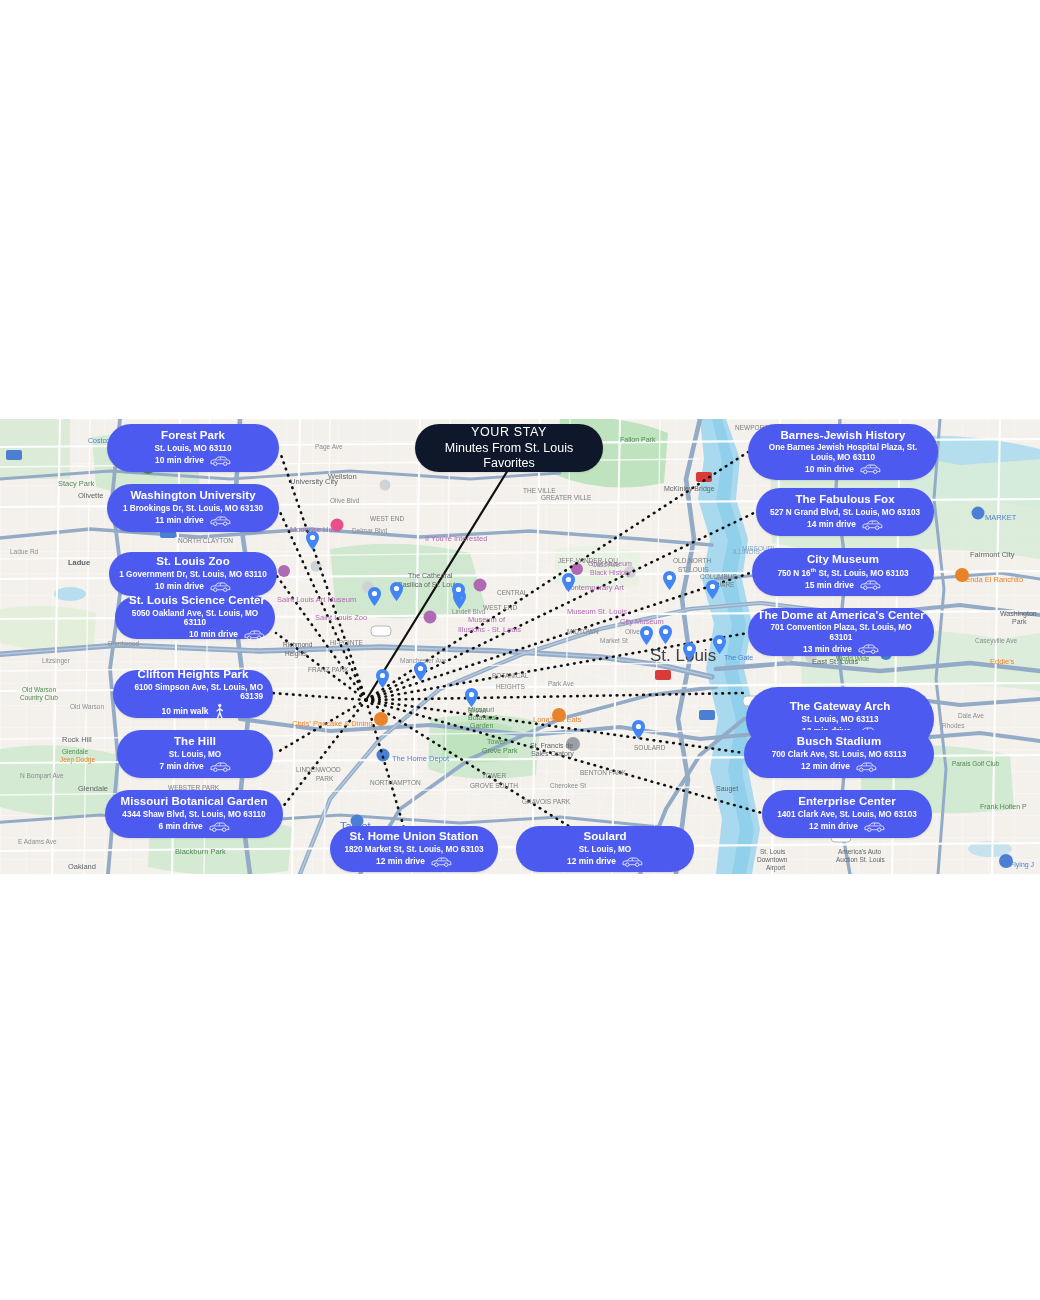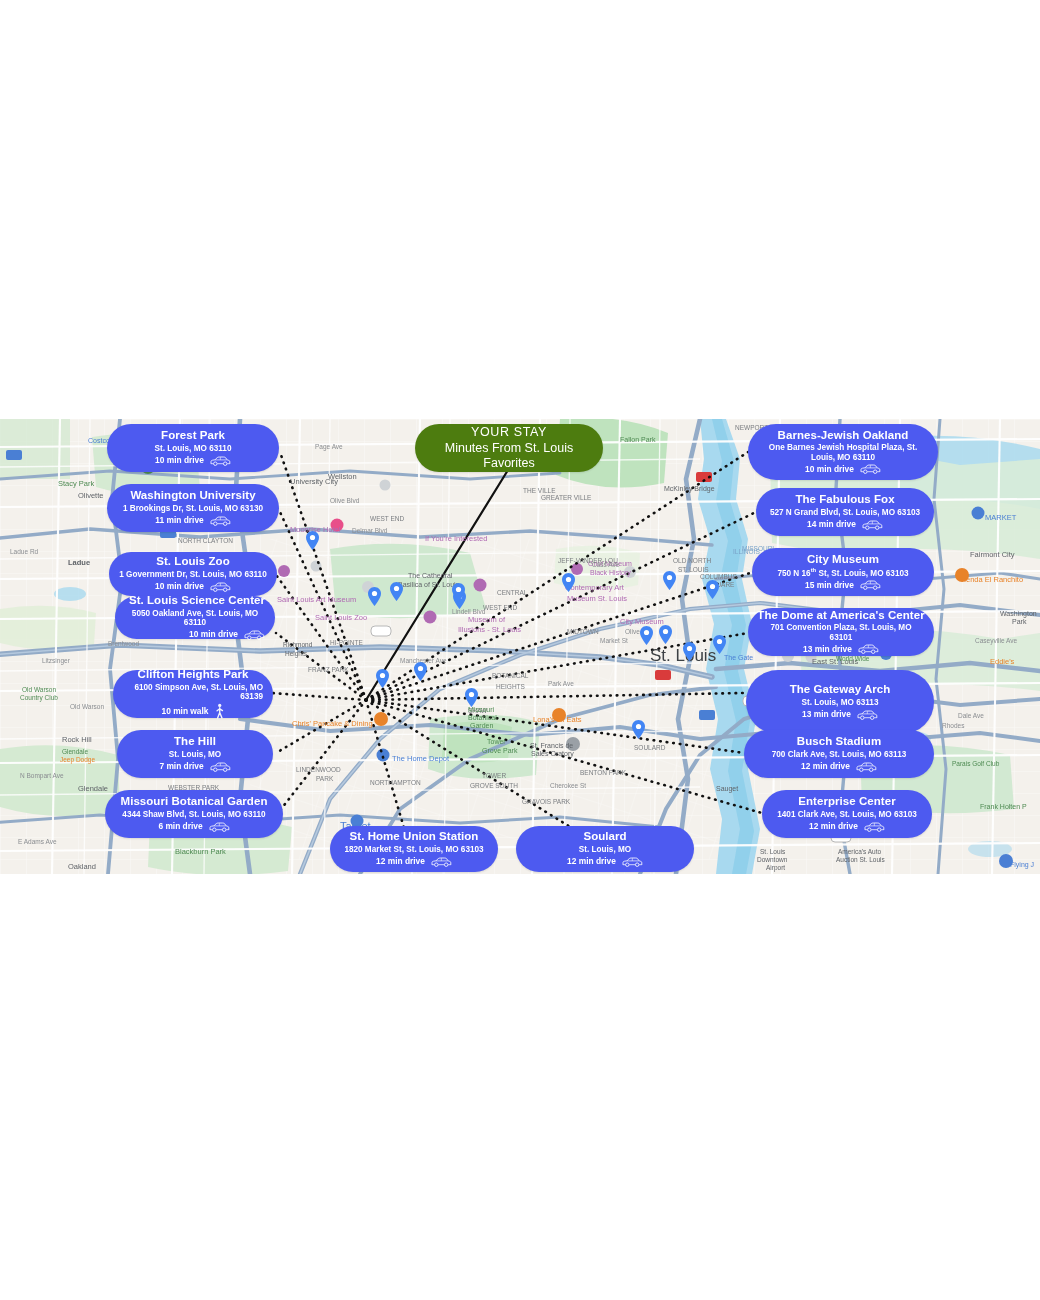--- a/index.html
+++ b/index.html
@@ -28,21 +28,21 @@
     color: #ffffff;
     text-align: center;
     display: flex; flex-direction: column;
     align-items: center; justify-content: center;
     padding: 5px 10px;
     line-height: 1.18;
     z-index: 40;
     box-shadow: 0 1px 2px rgba(0,0,0,0.10);
   }
   .pill.blue { background: #4d5af0; }
-  .pill.green { background: #4d7c0f; z-index: 45; }
+  .pill.green { background: #0f172a; z-index: 45; }
 
   .pill .p-title {
     font-weight: bold;
     font-size: 11.5px;
     letter-spacing: .05px;
     white-space: nowrap;
   }
   .pill .p-addr {
     font-weight: bold;
     font-size: 8.2px;
@@ -313,21 +313,21 @@
         <div class="mlabel" style="left: 58px; top: 60px; font-size: 7.5px; color: rgb(78, 138, 82); font-weight: normal;">Stacy Park</div>
         <div class="mlabel" style="left: 175px; top: 428px; font-size: 7.5px; color: rgb(78, 138, 82); font-weight: normal;">Blackburn Park</div>
         <div class="mlabel" style="left: 487px; top: 319px; font-size: 7px; color: rgb(78, 138, 82); font-weight: normal;">Tower</div>
         <div class="mlabel" style="left: 482px; top: 328px; font-size: 7px; color: rgb(78, 138, 82); font-weight: normal;">Grove Park</div>
         <div class="mlabel" style="left: 620px; top: 17px; font-size: 7px; color: rgb(78, 138, 82); font-weight: normal;">Fallon Park</div>
         <div class="mlabel" style="left: 290px; top: 106px; font-size: 7.5px; color: rgb(176, 106, 179); font-weight: normal;">Moonrise Hotel</div>
         <div class="mlabel" style="left: 425px; top: 115px; font-size: 7.5px; color: rgb(176, 106, 179); font-weight: normal;">If You're Interested</div>
         <div class="mlabel" style="left: 277px; top: 176px; font-size: 7.5px; color: rgb(176, 106, 179); font-weight: normal;">Saint Louis Art Museum</div>
         <div class="mlabel" style="left: 315px; top: 194px; font-size: 7.5px; color: rgb(176, 106, 179); font-weight: normal;">Saint Louis Zoo</div>
         <div class="mlabel" style="left: 565px; top: 164px; font-size: 7.5px; color: rgb(176, 106, 179); font-weight: normal;">Contemporary Art</div>
-        <div class="mlabel" style="left: 567px; top: 175px; font-size: 7.5px; color: rgb(176, 106, 179); font-weight: normal;">Museum St. Louis</div>
+        <div class="mlabel" style="left: 567px; top: 188px; font-size: 7.5px; color: rgb(176, 106, 179); font-weight: normal;">Museum St. Louis</div>
         <div class="mlabel" style="left: 468px; top: 196px; font-size: 7.5px; color: rgb(176, 106, 179); font-weight: normal;">Museum of</div>
         <div class="mlabel" style="left: 458px; top: 206px; font-size: 7.5px; color: rgb(176, 106, 179); font-weight: normal;">Illusions - St. Louis</div>
         <div class="mlabel" style="left: 620px; top: 198px; font-size: 7.5px; color: rgb(176, 106, 179); font-weight: normal;">City Museum</div>
         <div class="mlabel" style="left: 588px; top: 141px; font-size: 7px; color: rgb(176, 106, 179); font-weight: normal;">Griot Museum</div>
         <div class="mlabel" style="left: 590px; top: 150px; font-size: 7px; color: rgb(176, 106, 179); font-weight: normal;">Black History</div>
         <div class="mlabel" style="left: 960px; top: 156px; font-size: 7.5px; color: rgb(232, 131, 42); font-weight: normal;">Tienda El Ranchito</div>
         <div class="mlabel" style="left: 292px; top: 300px; font-size: 7.5px; color: rgb(232, 131, 42); font-weight: normal;">Chris' Pancake &amp; Dining</div>
         <div class="mlabel" style="left: 533px; top: 296px; font-size: 7.5px; color: rgb(232, 131, 42); font-weight: normal;">Lona's Lil Eats</div>
         <div class="mlabel" style="left: 990px; top: 238px; font-size: 7.5px; color: rgb(232, 131, 42); font-weight: normal;">Eddie's</div>
         <div class="mlabel" style="left: 392px; top: 335px; font-size: 7.5px; color: rgb(74, 127, 212); font-weight: normal;">The Home Depot</div>
@@ -562,21 +562,21 @@
                 <path d="M12 9.8 L35.6 9.8" stroke="#ffffff" stroke-width="1.4"></path>
                 <path d="M22.6 4.4 L22.6 9.8" stroke="#ffffff" stroke-width="1.3"></path>
                 <circle cx="12.6" cy="17.4" r="3.5" fill="none" stroke="#ffffff" stroke-width="1.8"></circle>
                 <circle cx="32.4" cy="17.4" r="3.5" fill="none" stroke="#ffffff" stroke-width="1.8"></circle>
                 <path d="M4 17.4 L8.6 17.4 M16.6 17.4 L28.2 17.4 M36.4 17.4 L41.6 17.4" stroke="#ffffff" stroke-width="1.6"></path>
               </svg>
             </span>
           </div>
         </div>
         <div class="pill blue" style="left: 748px; top: 5px; width: 190px; height: 56px;">
-          <div class="p-title">Barnes-Jewish Oakland</div>
+          <div class="p-title">Barnes-Jewish History</div>
           <div class="p-addr">One Barnes Jewish Hospital Plaza, St. Louis, MO 63110</div>
           <div class="p-row">
             <span class="p-time">10 min drive</span>
             <span>
               <svg class="ico" width="22" height="12" viewBox="0 0 44 24">
                 <path d="M4 17 L4 13 Q4 11 7 10.4 L12 9.6 L16.5 5.2 Q18 4 21 4 L29 4 Q32 4 33.4 5.6 L36.6 10 L39 10.6 Q41.6 11.2 41.6 13.4 L41.6 17" fill="none" stroke="#ffffff" stroke-width="1.8" stroke-linecap="round" stroke-linejoin="round"></path>
                 <path d="M12 9.8 L35.6 9.8" stroke="#ffffff" stroke-width="1.4"></path>
                 <path d="M22.6 4.4 L22.6 9.8" stroke="#ffffff" stroke-width="1.3"></path>
                 <circle cx="12.6" cy="17.4" r="3.5" fill="none" stroke="#ffffff" stroke-width="1.8"></circle>
                 <circle cx="32.4" cy="17.4" r="3.5" fill="none" stroke="#ffffff" stroke-width="1.8"></circle>
@@ -629,21 +629,21 @@
                 <path d="M4 17 L4 13 Q4 11 7 10.4 L12 9.6 L16.5 5.2 Q18 4 21 4 L29 4 Q32 4 33.4 5.6 L36.6 10 L39 10.6 Q41.6 11.2 41.6 13.4 L41.6 17" fill="none" stroke="#ffffff" stroke-width="1.8" stroke-linecap="round" stroke-linejoin="round"></path>
                 <path d="M12 9.8 L35.6 9.8" stroke="#ffffff" stroke-width="1.4"></path>
                 <path d="M22.6 4.4 L22.6 9.8" stroke="#ffffff" stroke-width="1.3"></path>
                 <circle cx="12.6" cy="17.4" r="3.5" fill="none" stroke="#ffffff" stroke-width="1.8"></circle>
                 <circle cx="32.4" cy="17.4" r="3.5" fill="none" stroke="#ffffff" stroke-width="1.8"></circle>
                 <path d="M4 17.4 L8.6 17.4 M16.6 17.4 L28.2 17.4 M36.4 17.4 L41.6 17.4" stroke="#ffffff" stroke-width="1.6"></path>
               </svg>
             </span>
           </div>
         </div>
-        <div class="pill blue" style="left: 746px; top: 251px; width: 188px; height: 64px;">
+        <div class="pill blue" style="left: 746px; top: 268px; width: 188px; height: 64px;">
           <div class="p-title">The Gateway Arch</div>
           <div class="p-addr">St. Louis, MO 63113</div>
           <div class="p-row">
             <span class="p-time">13 min drive</span>
             <span>
               <svg class="ico" width="22" height="12" viewBox="0 0 44 24">
                 <path d="M4 17 L4 13 Q4 11 7 10.4 L12 9.6 L16.5 5.2 Q18 4 21 4 L29 4 Q32 4 33.4 5.6 L36.6 10 L39 10.6 Q41.6 11.2 41.6 13.4 L41.6 17" fill="none" stroke="#ffffff" stroke-width="1.8" stroke-linecap="round" stroke-linejoin="round"></path>
                 <path d="M12 9.8 L35.6 9.8" stroke="#ffffff" stroke-width="1.4"></path>
                 <path d="M22.6 4.4 L22.6 9.8" stroke="#ffffff" stroke-width="1.3"></path>
                 <circle cx="12.6" cy="17.4" r="3.5" fill="none" stroke="#ffffff" stroke-width="1.8"></circle>

